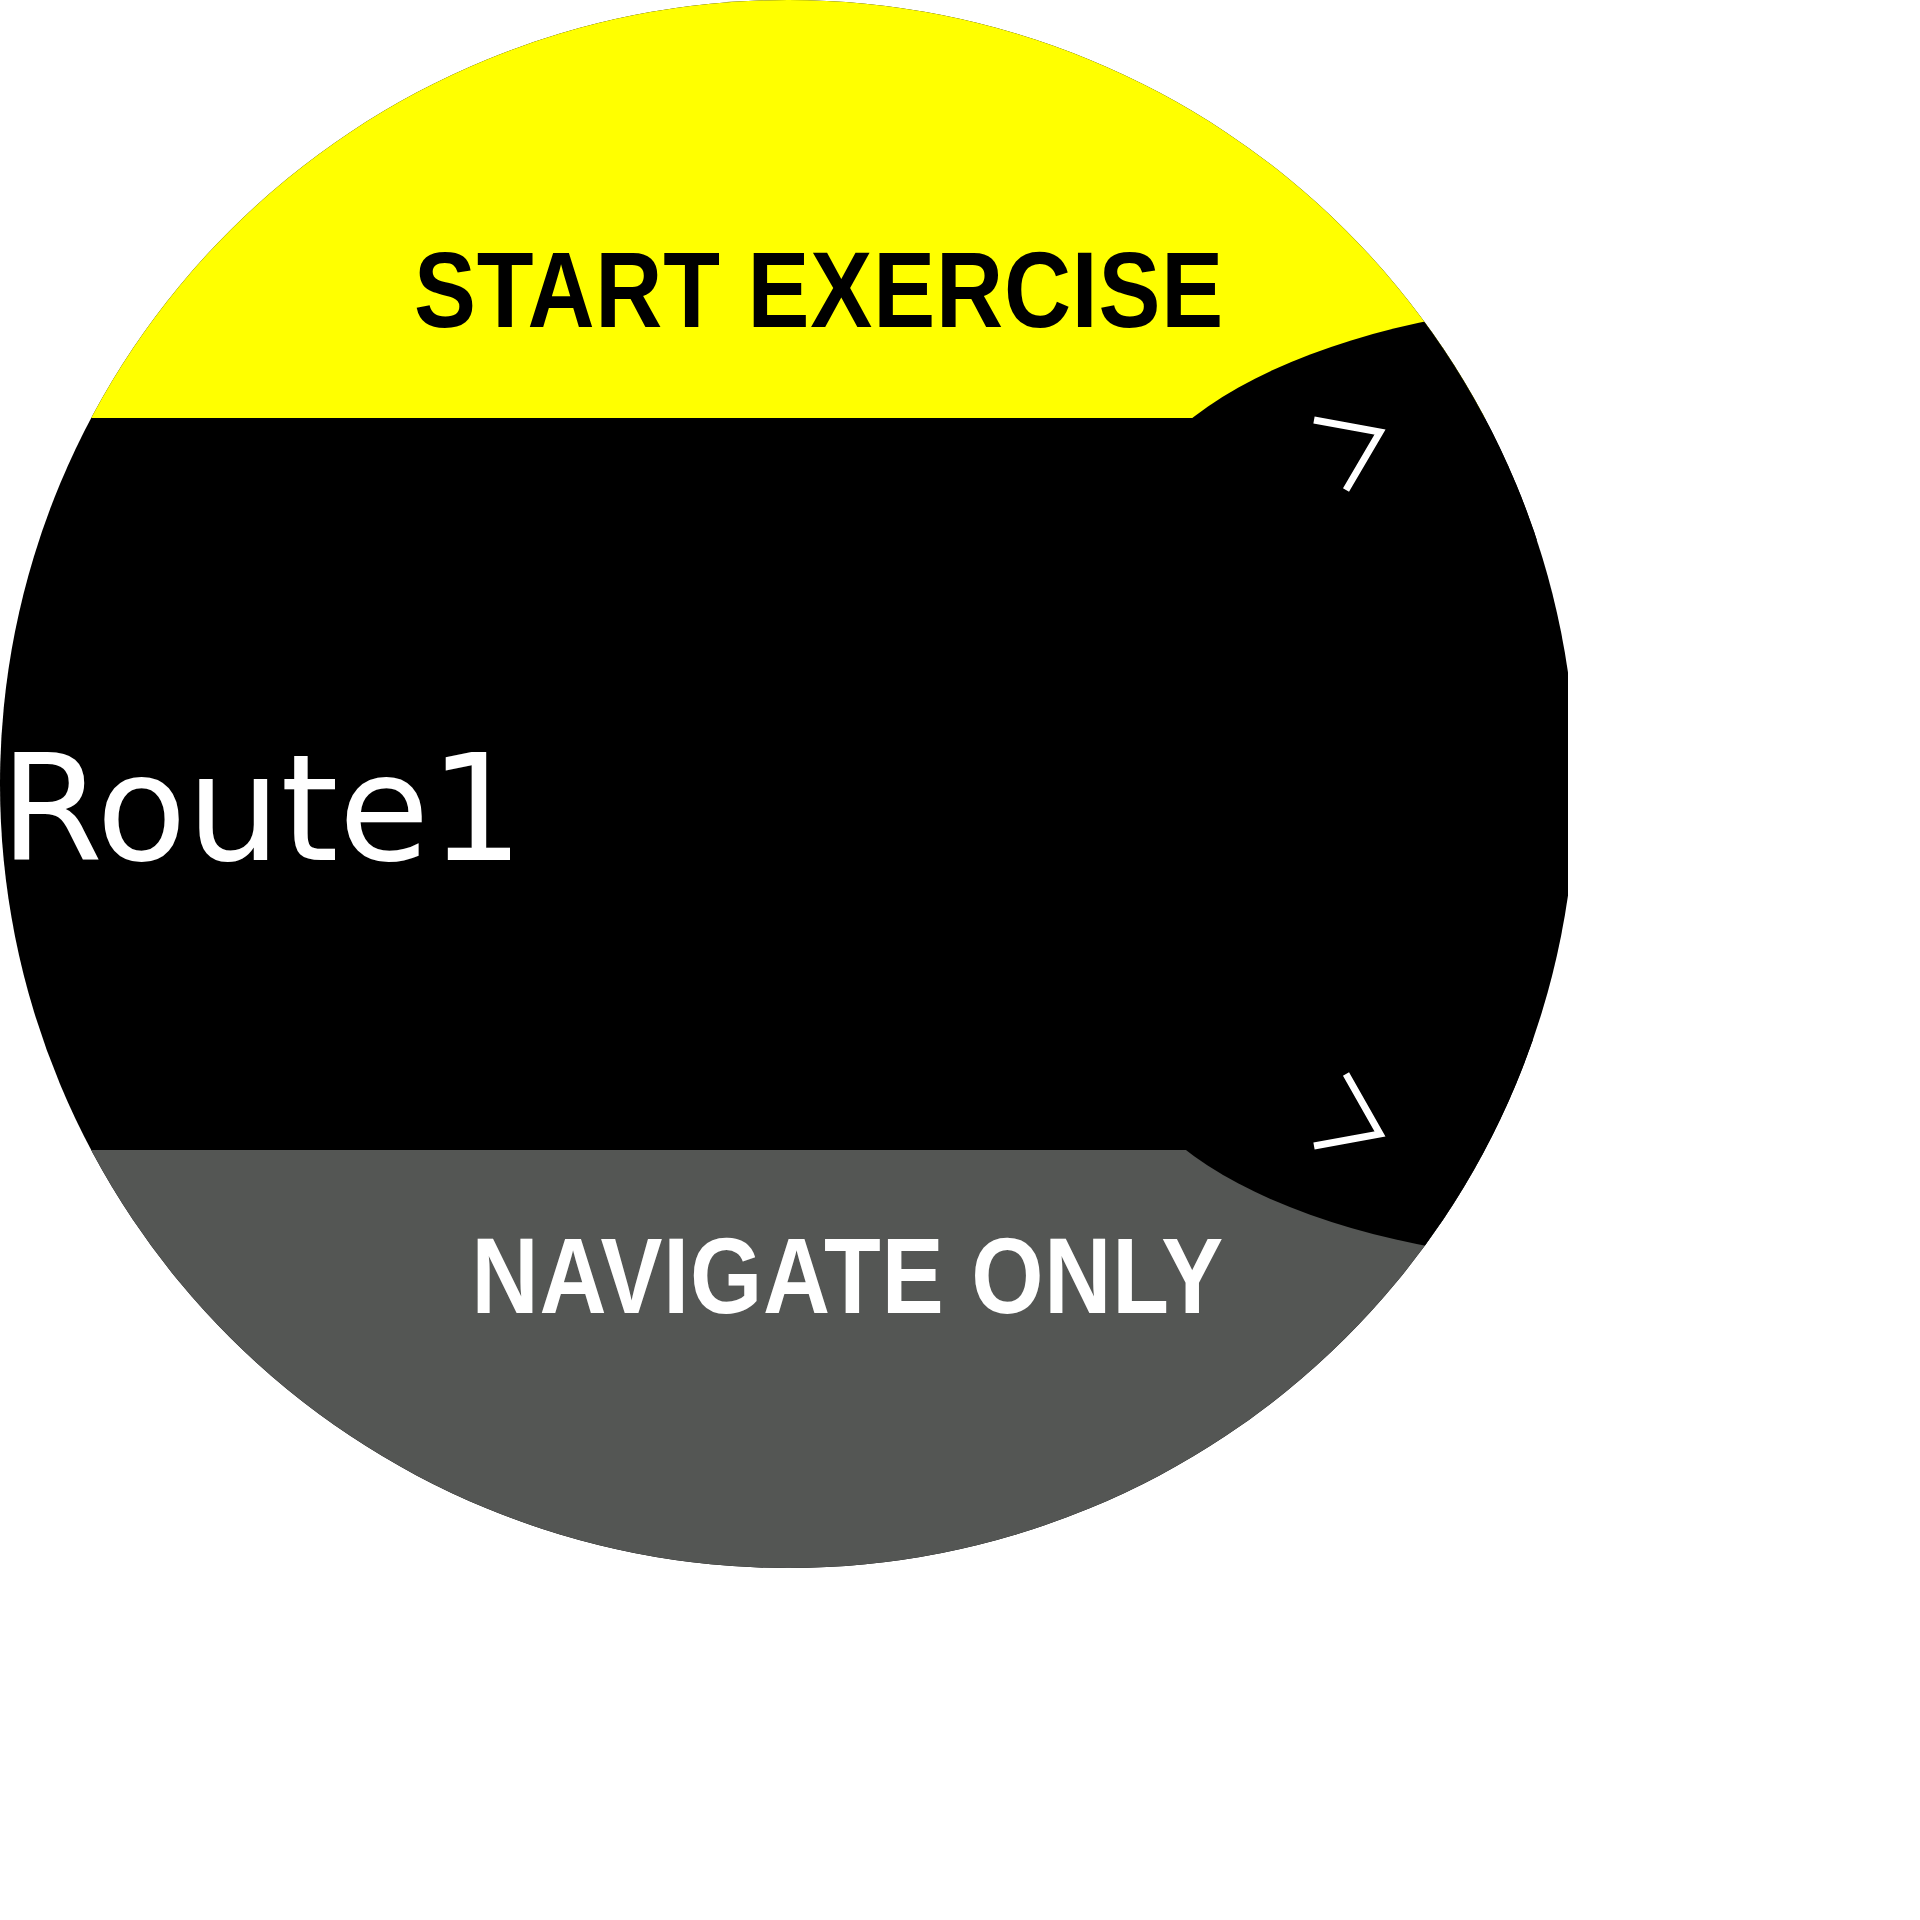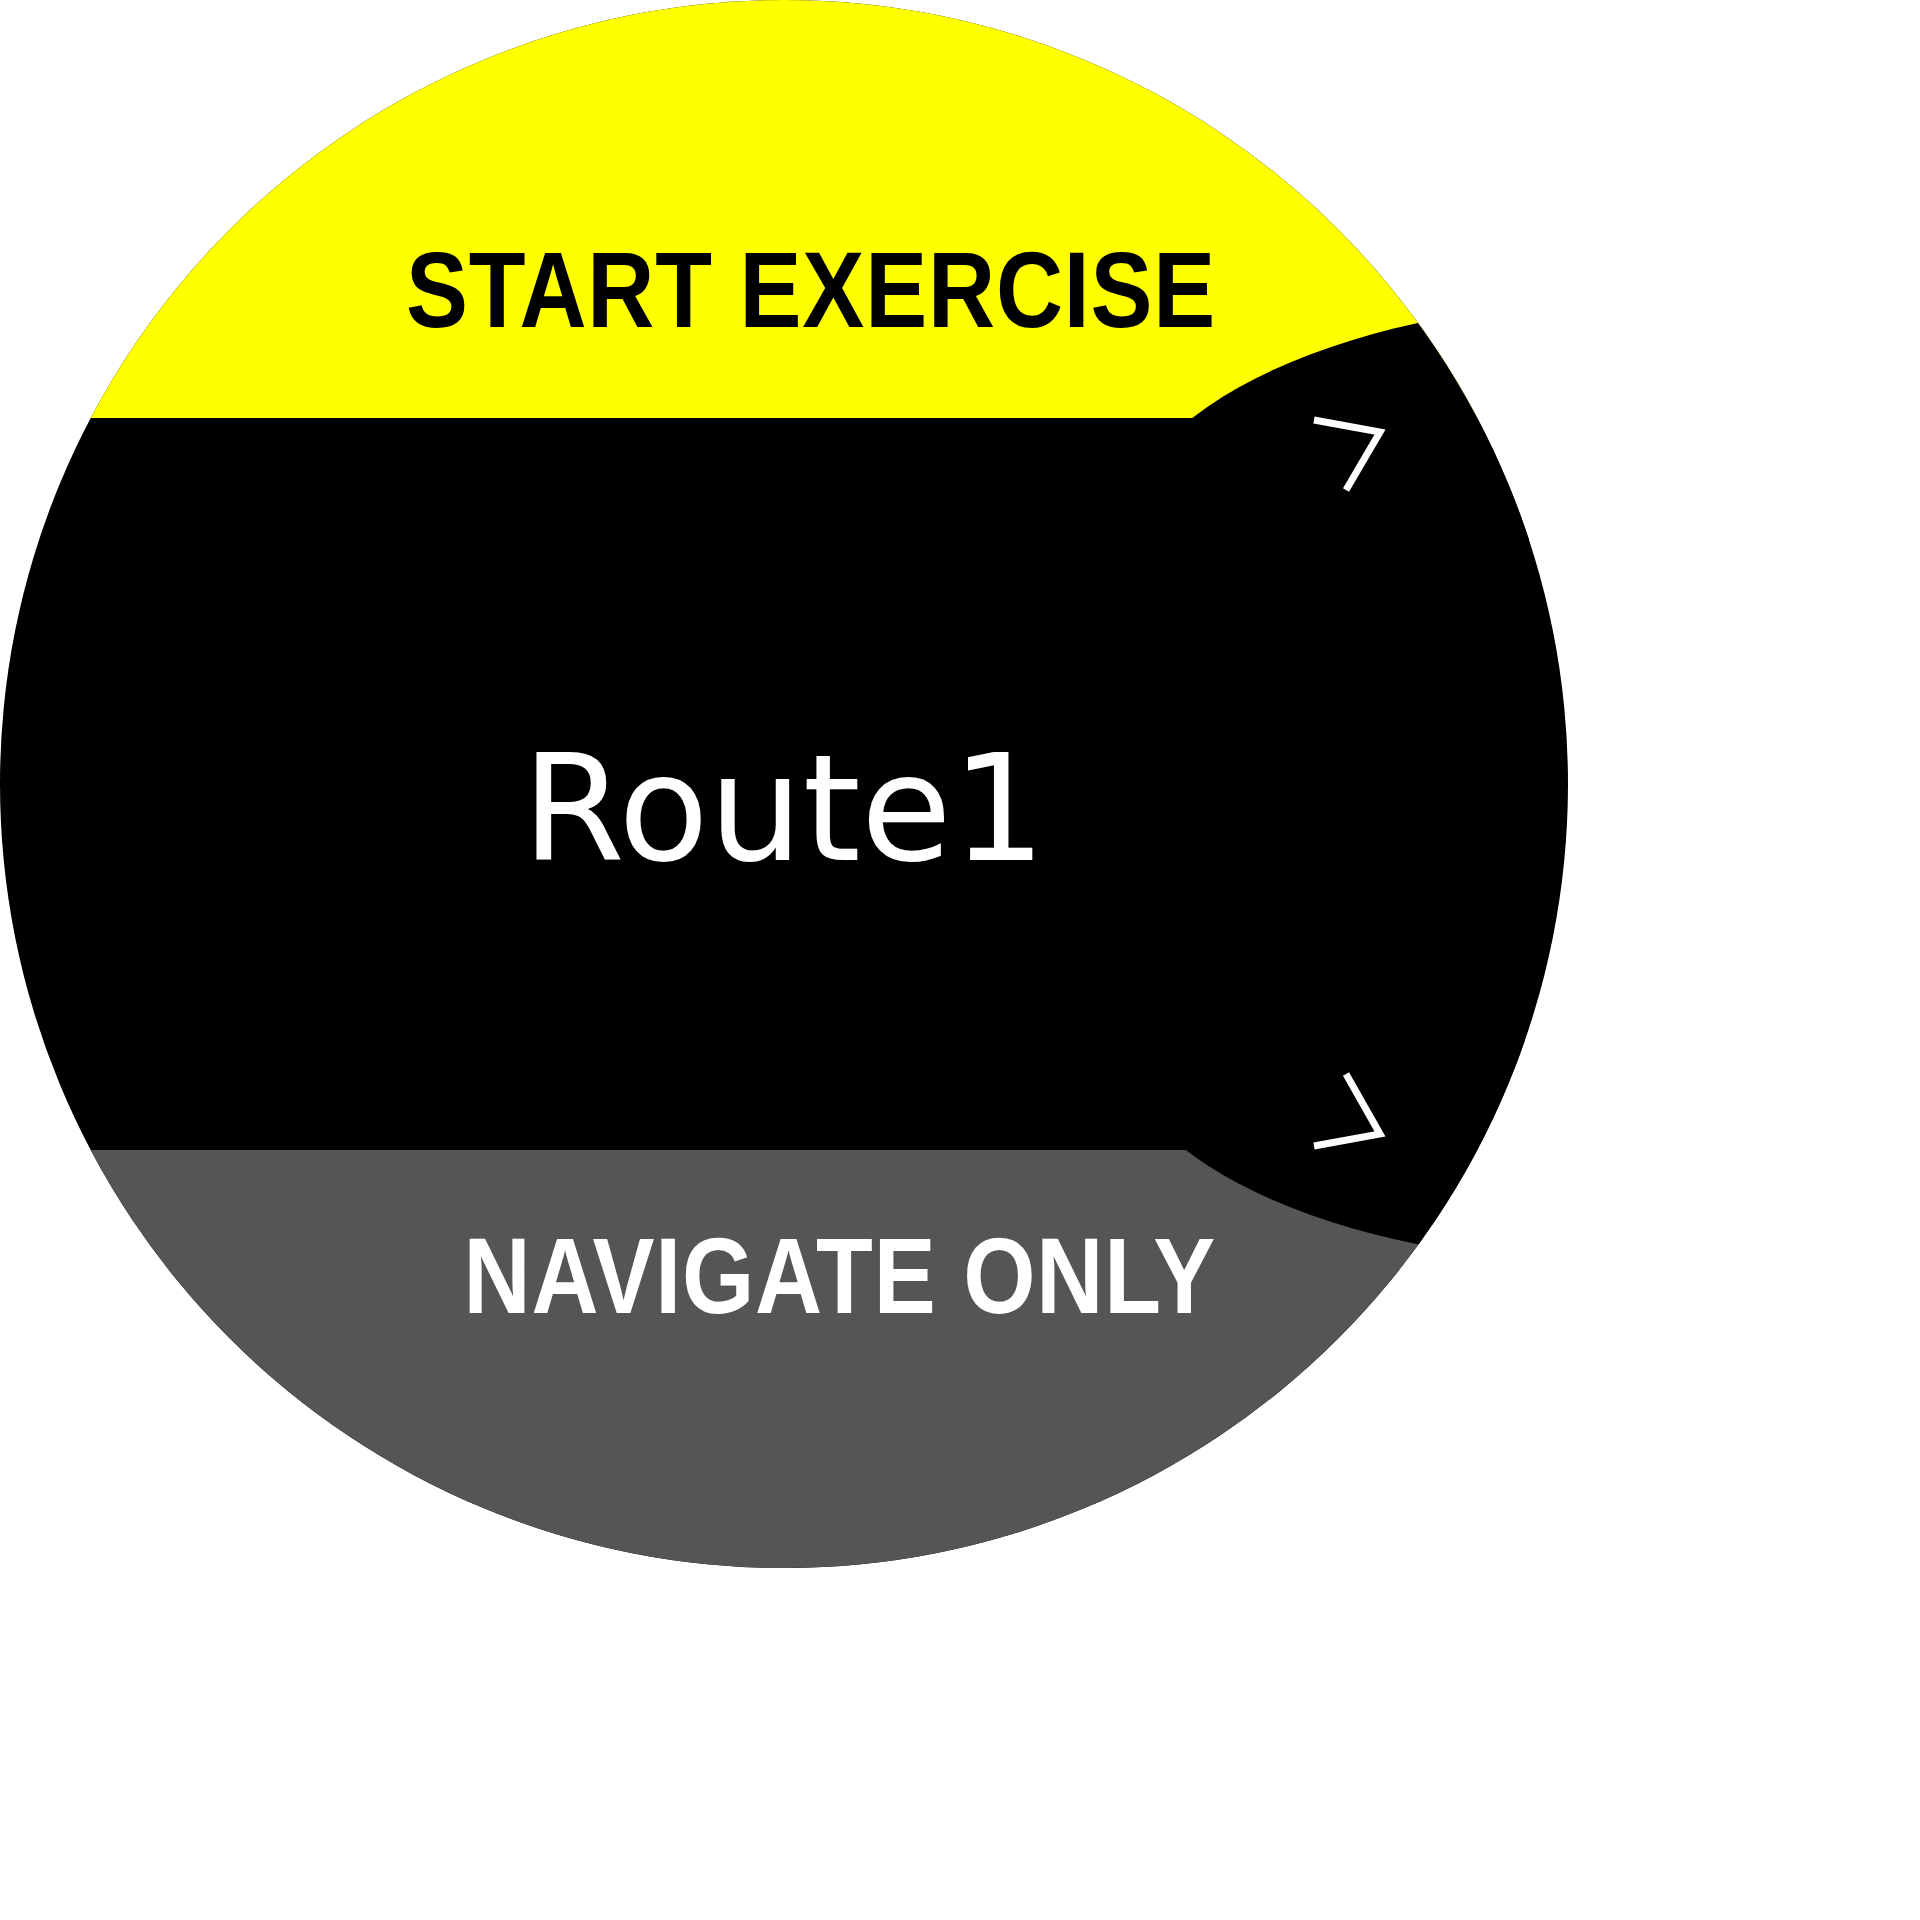--- a/index.html
+++ b/index.html
@@ -3,20 +3,21 @@
   <meta charset="utf-8">
   <style>
     html, body { margin: 0; padding: 0; background: #ffffff; }
     body { width: 1568px; height: 1568px; position: relative; overflow: hidden; }
     .watch {
       position: absolute; left: 0; top: 0;
       width: 1568px; height: 1568px;
       border-radius: 50%;
       background: #000000;
       overflow: hidden;
+      padding-left: 8px;
     }
     .top-band {
       position: absolute; left: 0; top: 0;
       width: 1568px; height: 418px;
       background: #ffff00;
     }
     .top-curve {
       position: absolute;
       left: 1120px; top: 300px;
       width: 520px; height: 240px;
@@ -49,21 +50,21 @@
       transform: scaleX(0.86); transform-origin: right center;
     }
     .nav-label {
       right: 352px; top: 1222px;
       font-size: 108px; line-height: 108px;
       color: #ffffff;
       transform: scaleX(0.86); transform-origin: right center;
     }
     .route-name {
       position: absolute; left: 0; width: 1568px; top: 735px;
-      text-align: center;
+      text-align: left;
       font-family: "DejaVu Sans", sans-serif;
       font-size: 148px; line-height: 148px;
       color: #ffffff;
     }
     .arrow {
       position: absolute;
       width: 80px; height: 90px;
     }
     .arrow-up { left: 1308px; top: 410px; }
     .arrow-down { left: 1308px; top: 1068px; }

